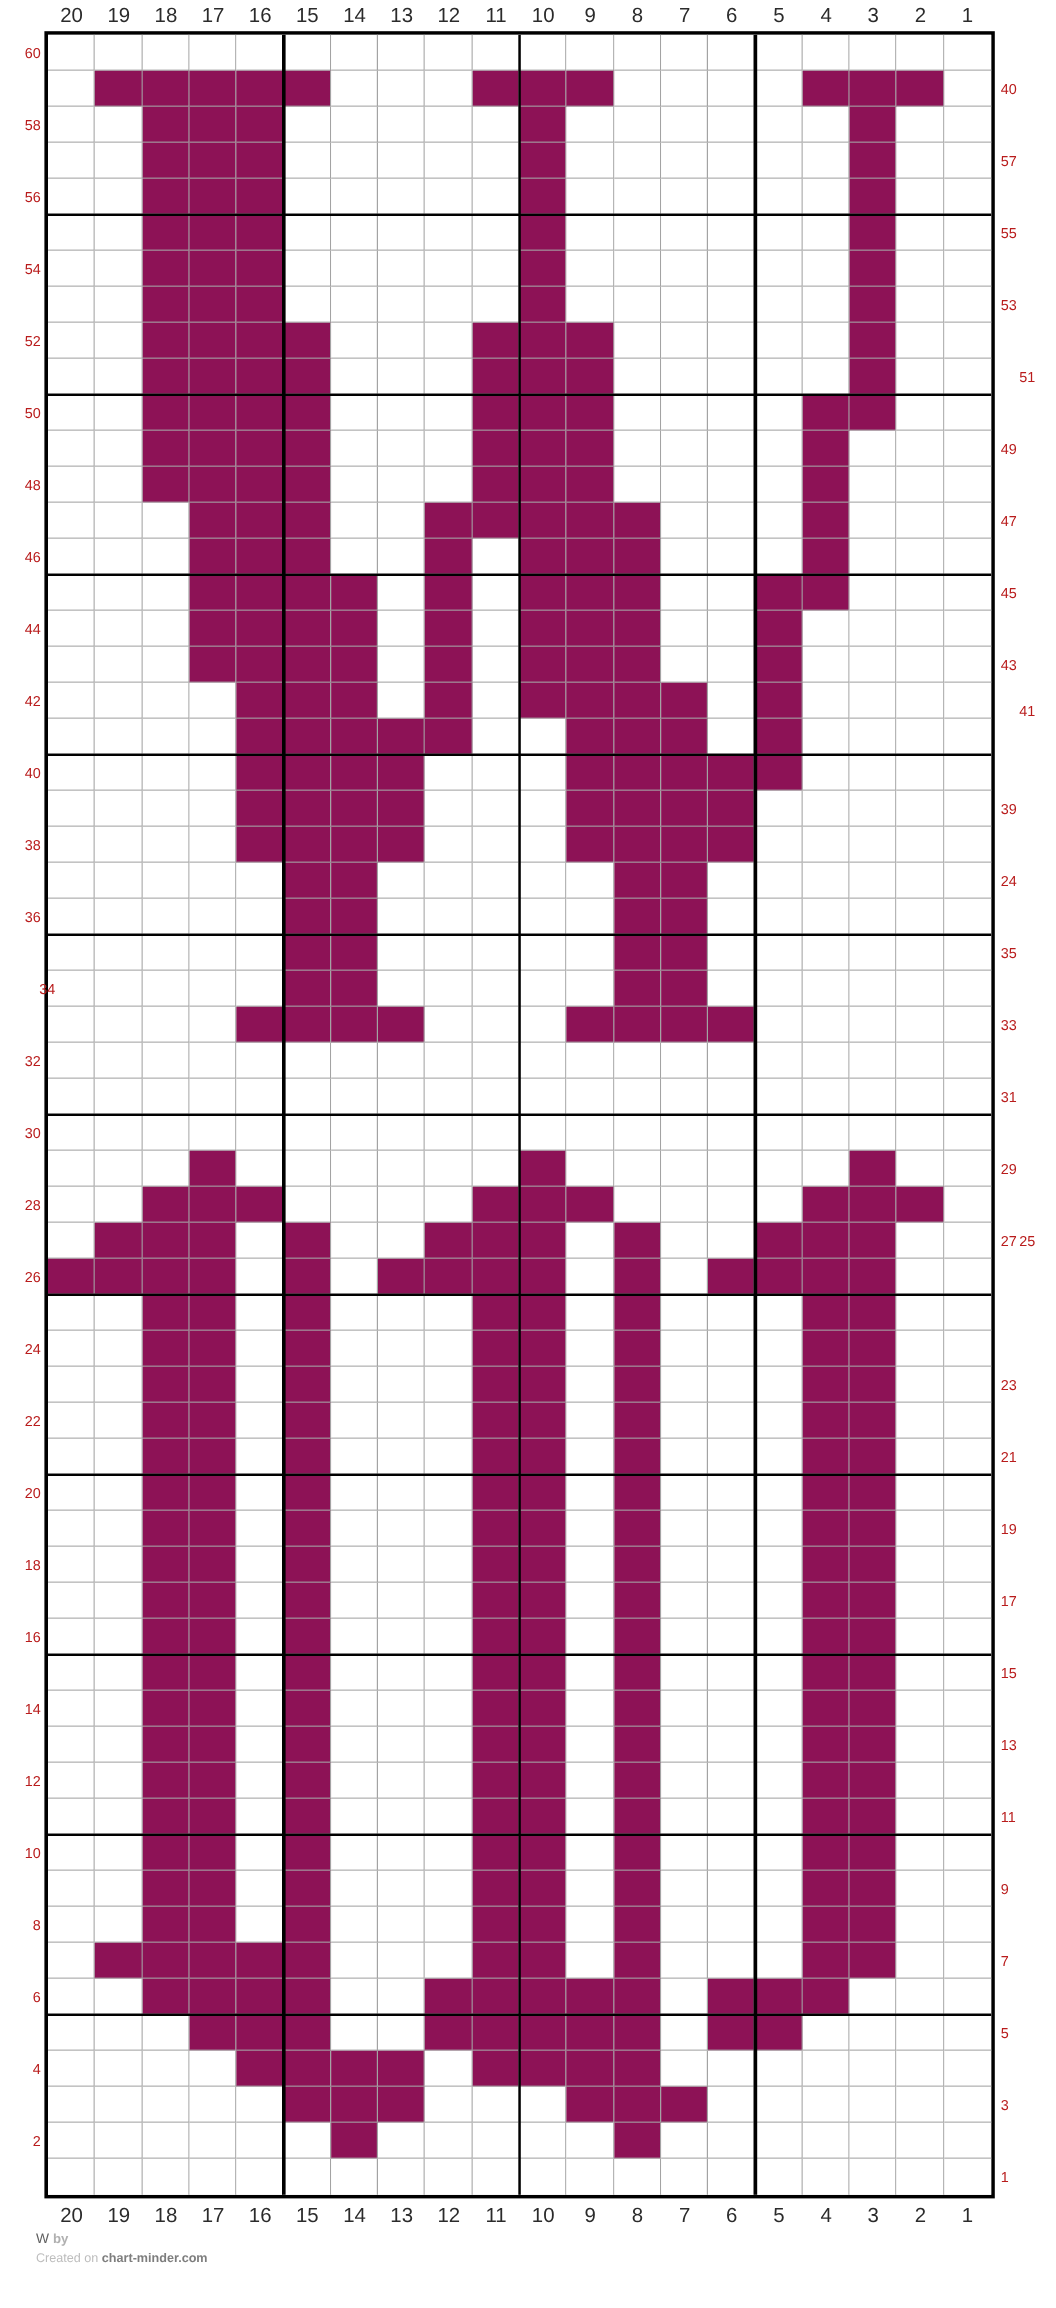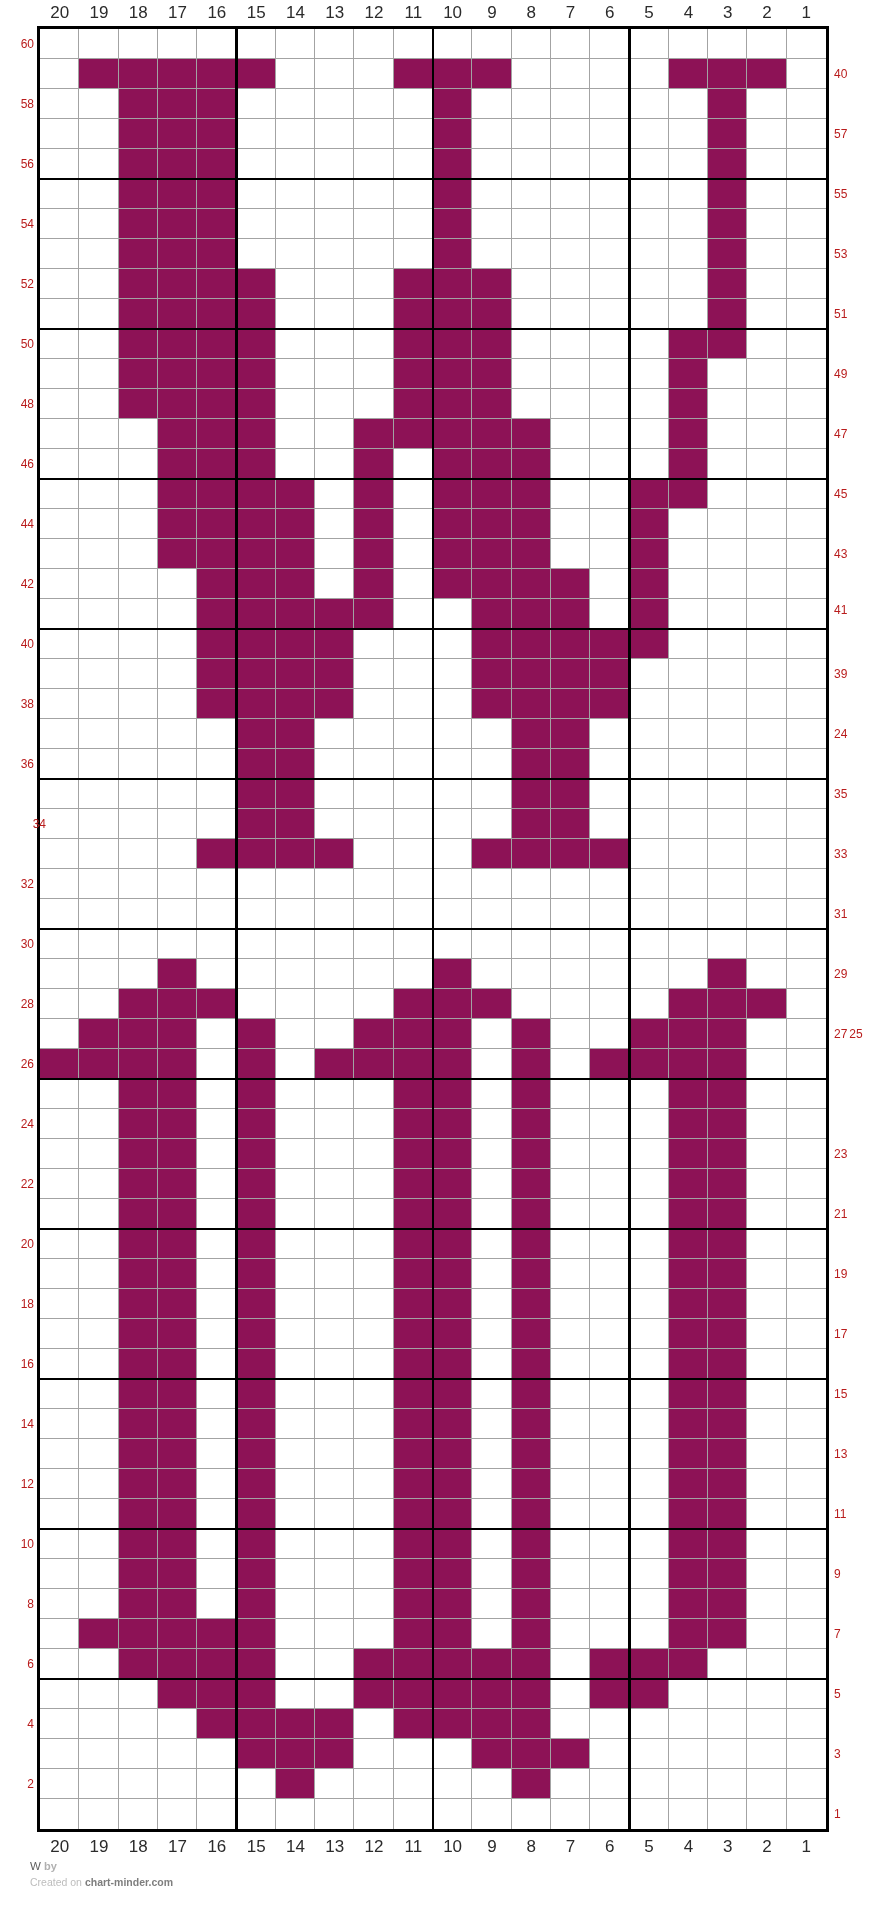--- a/index.html
+++ b/index.html
@@ -1306,26 +1306,26 @@
       <div class="row-label left" style="top: 1589px;">8</div>
       <div class="row-label left" style="top: 1649px;">6</div>
       <div class="row-label left" style="top: 1709px;">4</div>
       <div class="row-label left" style="top: 1769px;">2</div>
     </div>
   <div id="right-labels">
       <div class="row-label right" style="top: 59px;">40</div>
       <div class="row-label right" style="top: 119px;">57</div>
       <div class="row-label right" style="top: 179px;">55</div>
       <div class="row-label right" style="top: 239px;">53</div>
-      <div class="row-label right" style="top: 299px;">51</div>
+      <div class="row-label right" style="top: 299px; text-align: center;">51</div>
       <div class="row-label right" style="top: 359px;">49</div>
       <div class="row-label right" style="top: 419px;">47</div>
       <div class="row-label right" style="top: 479px;">45</div>
       <div class="row-label right" style="top: 539px;">43</div>
-      <div class="row-label right" style="top: 595px;">41</div>
+      <div class="row-label right" style="top: 578px; text-align: center;">41</div>
       <div class="row-label right" style="top: 659px;">39</div>
       <div class="row-label right" style="top: 719px;">24</div>
       <div class="row-label right" style="top: 779px;">35</div>
       <div class="row-label right" style="top: 839px;">33</div>
       <div class="row-label right" style="top: 899px;">31</div>
       <div class="row-label right" style="top: 959px;">29</div>
       <div class="row-label right" style="top: 1019px;">27</div>
       <div class="row-label right" style="top: 1019px; text-align: center;">25</div>
       <div class="row-label right" style="top: 1139px;">23</div>
       <div class="row-label right" style="top: 1199px;">21</div>

